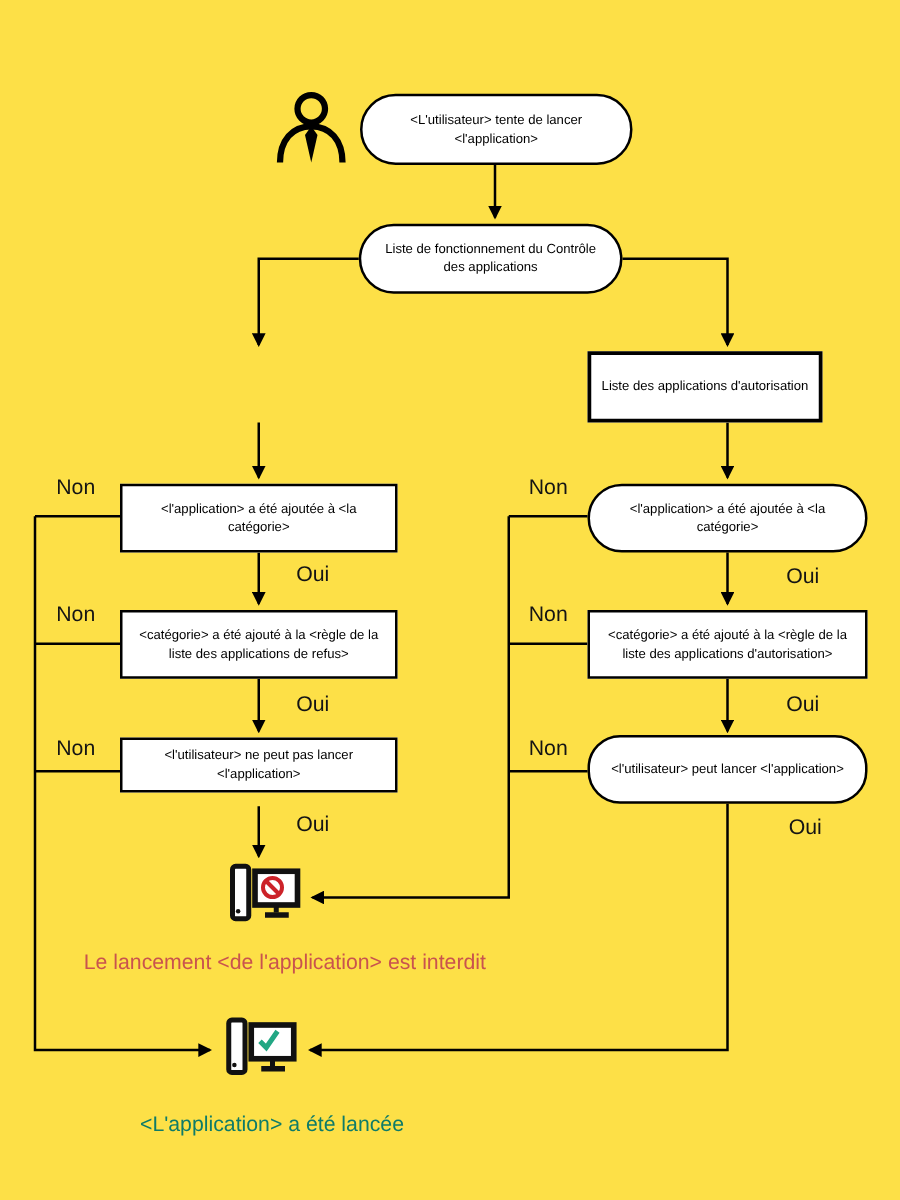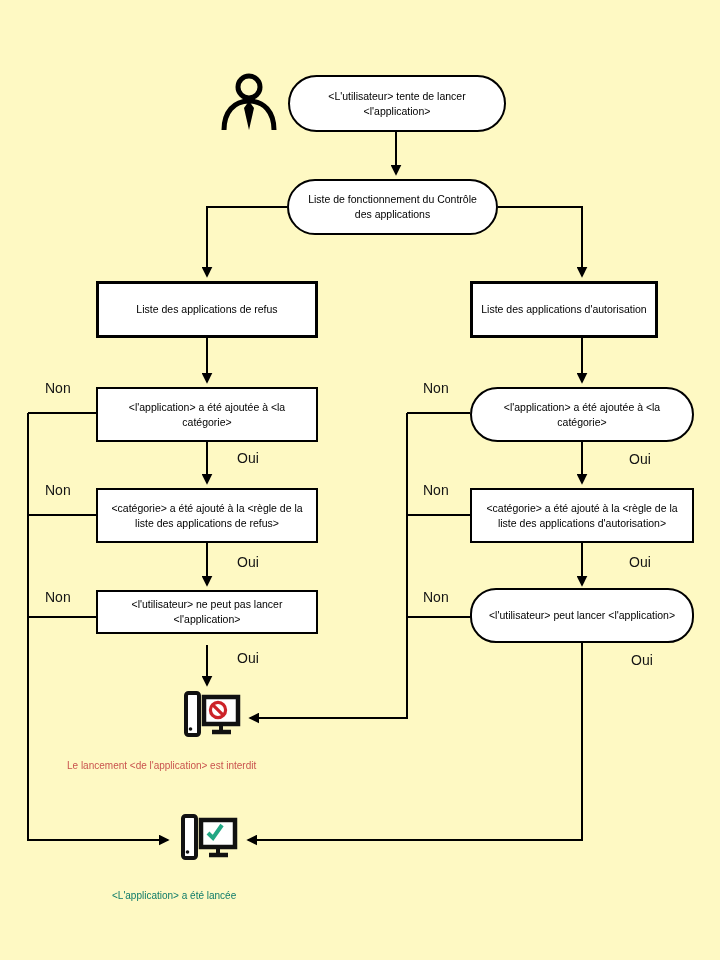--- a/index.html
+++ b/index.html
@@ -1,47 +1,47 @@
 <!DOCTYPE html>
 <html style="--denied-text: #C9534E; --launched-text: #0E7B68; --denied-icon: #CC2229; --launched-icon: #22A784; --line: #000000;"><head>
 <meta charset="utf-8">
 <style>
   html,body{margin:0;padding:0;background:#fff;}
   .canvas{
-    position:relative;width:720px;height:960px;background:#fef9c3;overflow:hidden;
+    position:relative;width:720px;height:960px;background:#fde047;overflow:hidden;
     font-family:"Liberation Sans", sans-serif;color:#111;
   }
   svg.connectors{position:absolute;left:0;top:0;width:720px;height:960px;}
   .node{
     position:absolute;box-sizing:border-box;border:2px solid #000;background:#fff;
     display:flex;align-items:center;justify-content:center;text-align:center;
     font-size:10.5px;line-height:1.4;padding:2px 6px;color:#000;
   }
   .node.thick{border-width:3px;}
   .node.stadium{border-radius:29px;}
   .node.start      {left:288px;top:75px; width:218px;height:57px;}
   .node.mode       {left:287px;top:179px;width:211px;height:56px;padding:2px 10px;}
   .node.deny-list  {left:96px; top:281px;width:222px;height:57px;}
   .node.allow-list {left:470px;top:281px;width:188px;height:57px;}
   .node.deny-cat   {left:96px; top:387px;width:222px;height:55px;}
   .node.allow-cat  {left:470px;top:387px;width:224px;height:55px;border-radius:28px;}
   .node.deny-rule  {left:96px; top:488px;width:222px;height:55px;}
   .node.allow-rule {left:470px;top:488px;width:224px;height:55px;}
   .node.deny-res   {left:96px; top:590px;width:222px;height:44px;}
   .node.allow-res  {left:470px;top:588px;width:224px;height:55px;border-radius:26px;}
-  .lbl{position:absolute;font-size:14px;color:#141414;}
+  .lbl{position:absolute;font-size:17px;color:#141414;}
   .lbl.no-l1{left:45px; top:380px;} .lbl.no-l2{left:45px; top:482px;} .lbl.no-l3{left:45px; top:589px;}
   .lbl.no-r1{left:423px;top:380px;} .lbl.no-r2{left:423px;top:482px;} .lbl.no-r3{left:423px;top:589px;}
   .lbl.yes-l1{left:237px;top:450px;} .lbl.yes-l2{left:237px;top:554px;} .lbl.yes-l3{left:237px;top:650px;}
   .lbl.yes-r1{left:629px;top:451px;} .lbl.yes-r2{left:629px;top:554px;} .lbl.yes-r3{left:631px;top:652px;}
   .icon{position:absolute;}
   .icon.person{left:219px;top:72px;width:60px;height:62px;}
   .icon.pc-denied{left:183px;top:690px;width:58px;height:52px;}
   .icon.pc-launched{left:180px;top:813px;width:58px;height:52px;}
-  .outcome{position:absolute;font-size:10px;white-space:nowrap;}
+  .outcome{position:absolute;font-size:17px;white-space:nowrap;}
   .outcome.denied{left:67px;top:760px;color:var(--denied-text,#C9534E);}
   .outcome.launched{left:112px;top:890px;color:var(--launched-text,#0E7B68);}
   .sym-denied{stroke:var(--denied-icon,#CC2229);}
   .sym-launched{stroke:var(--launched-icon,#22A784);}
 </style>
 </head>
 <body>
 
 <div class="canvas">
 
@@ -73,21 +73,20 @@
   <div class="icon person">
     <svg viewBox="0 0 60 62" width="60" height="62">
       <circle cx="30" cy="15" r="11" fill="none" stroke="#000" stroke-width="5"></circle>
       <path d="M5,58 C5,40 15,29 30,29 C45,29 55,40 55,58" fill="none" stroke="#000" stroke-width="5"></path>
       <path d="M30,29 L35,36 L30,58 L25,36 z" fill="#000"></path>
     </svg>
   </div>
 
   <div class="node stadium start">&lt;L'utilisateur&gt; tente de lancer &lt;l'application&gt;</div>
   <div class="node stadium mode">Liste de fonctionnement du Contrôle des applications</div>
-  <div class="node thick deny-list">Liste des applications de refus</div>
   <div class="node thick allow-list">Liste des applications d'autorisation</div>
   <div class="node deny-cat">&lt;l'application&gt; a été ajoutée à &lt;la catégorie&gt;</div>
   <div class="node allow-cat">&lt;l'application&gt; a été ajoutée à &lt;la catégorie&gt;</div>
   <div class="node deny-rule">&lt;catégorie&gt; a été ajouté à la &lt;règle de la liste des applications de refus&gt;</div>
   <div class="node allow-rule">&lt;catégorie&gt; a été ajouté à la &lt;règle de la liste des applications d'autorisation&gt;</div>
   <div class="node deny-res">&lt;l'utilisateur&gt; ne peut pas lancer &lt;l'application&gt;</div>
   <div class="node allow-res">&lt;l'utilisateur&gt; peut lancer &lt;l'application&gt;</div>
 
   <span class="lbl no-l1">Non</span>
   <span class="lbl no-l2">Non</span>

